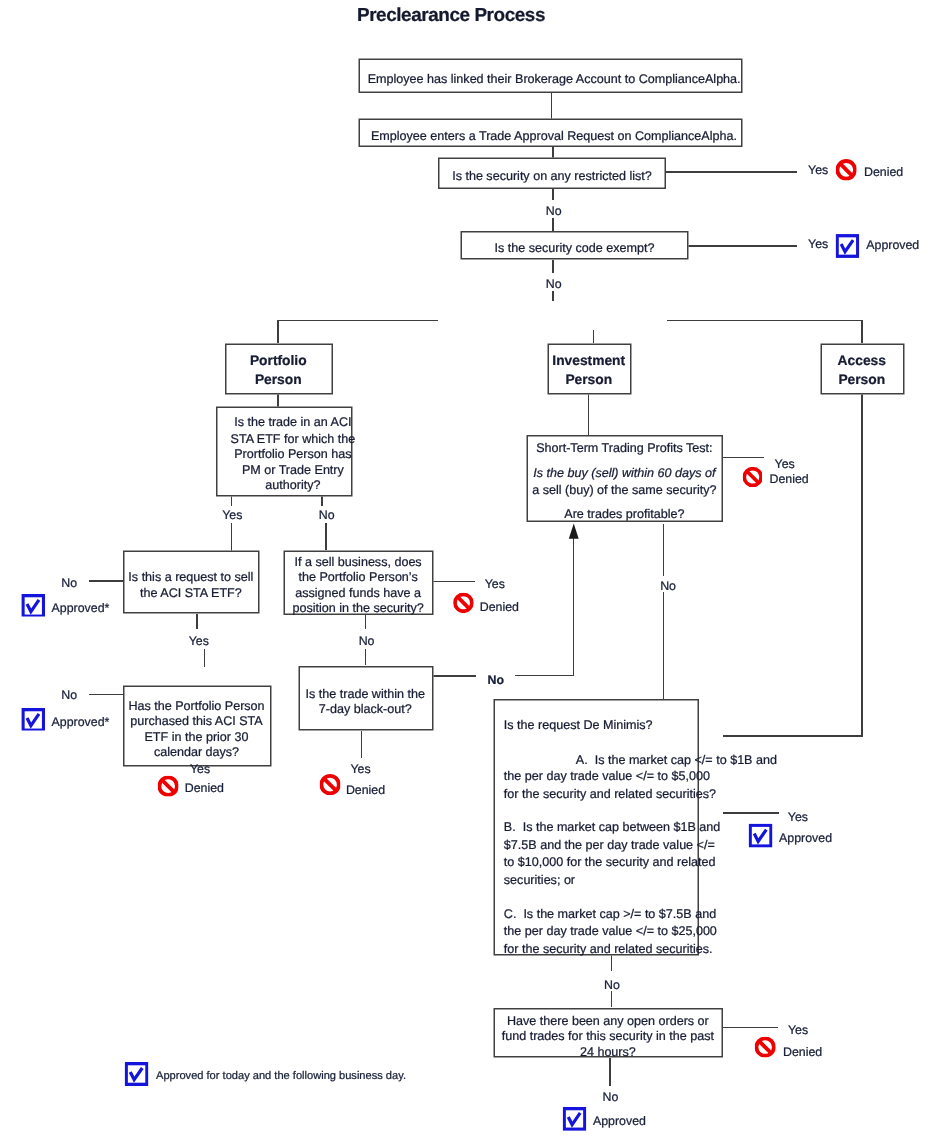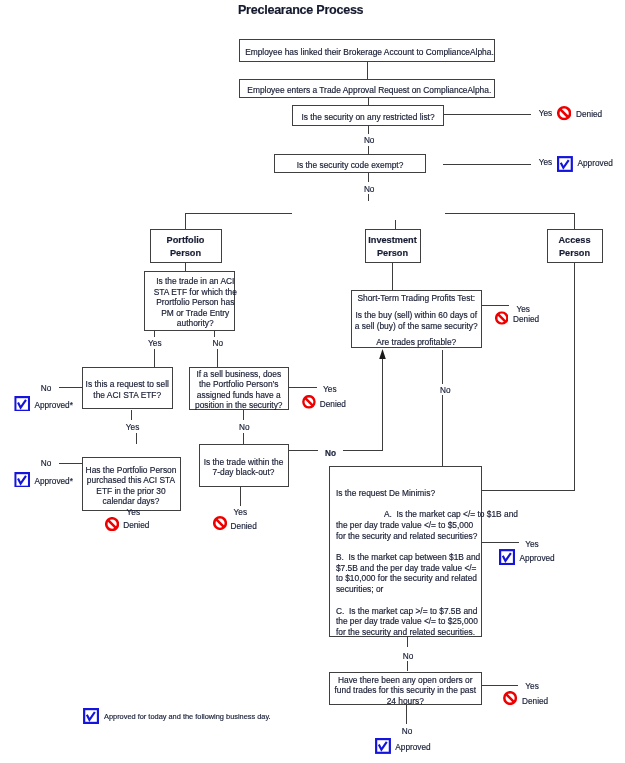--- a/index.html
+++ b/index.html
@@ -104,21 +104,21 @@
 </div>
 
 <div class="node" style="left:239px;top:79px;width:255.6px;height:18.5px;padding-left:5px;">
   <span class="ln">Employee enters a Trade Approval Request on ComplianceAlpha.</span>
 </div>
 
 <div class="node" style="left:292px;top:105px;width:152px;height:20.5px;">
   <span class="ln">Is the security on any restricted list?</span>
 </div>
 
-<div class="node" style="left:274px;top:154px;width:152px;height:18.5px;">
+<div class="node" style="left:307px;top:154px;width:152px;height:18.5px;">
   <span class="ln">Is the security code exempt?</span>
 </div>
 
 
 <div class="node role" style="left:149.5px;top:228.5px;width:72px;height:34px;">
   <span class="ln">Portfolio</span>
   <span class="ln">Person</span>
 </div>
 
 <div class="node role" style="left:364.5px;top:228.5px;width:56px;height:34px;">
@@ -134,21 +134,21 @@
 <div class="node" style="left:144px;top:271px;width:90.5px;height:59.5px;padding-left:12px;">
   <span class="ln">Is the trade in an ACI</span>
   <span class="ln">STA ETF for which the</span>
   <span class="ln">Prortfolio Person has</span>
   <span class="ln">PM or Trade Entry</span>
   <span class="ln">authority?</span>
 </div>
 
 <div class="node" style="left:350.5px;top:290.3px;width:131.5px;height:58px;justify-content:flex-start;padding-top:0.3px;">
   <span class="ln">Short-Term Trading Profits Test:</span>
-  <span class="ln" style="margin-top:6.3px;">Is the buy (sell) within 60 days of</span>
+  <span class="ln" style="margin-top:6.3px;font-style:italic;">Is the buy (sell) within 60 days of</span>
   <span class="ln">a sell (buy) of the same security?</span>
   <span class="ln" style="margin-top:5.9px;">Are trades profitable?</span>
 </div>
 
 <div class="node" style="left:82px;top:367px;width:90.5px;height:42.4px;">
   <span class="ln">Is this a request to sell</span>
   <span class="ln">the ACI STA ETF?</span>
 </div>
 
 <div class="node" style="left:189px;top:366.5px;width:99.5px;height:43px;">
@@ -163,21 +163,21 @@
   <span class="ln">purchased this ACI STA</span>
   <span class="ln">ETF in the prior 30</span>
   <span class="ln">calendar days?</span>
 </div>
 
 <div class="node" style="left:198.5px;top:443.5px;width:90px;height:43.5px;">
   <span class="ln">Is the trade within the</span>
   <span class="ln">7-day black-out?</span>
 </div>
 
-<div class="node" style="left:329px;top:466px;width:153px;height:170.5px;justify-content:flex-end;align-items:flex-start;padding:9.1px 0 0 5.9px;text-align:left;line-height:10.55px;">
+<div class="node" style="left:329px;top:466px;width:137px;height:170.5px;justify-content:space-between;align-items:flex-start;padding:9.1px 0 0 5.9px;text-align:left;line-height:10.55px;">
   <span class="ln">Is the request De Minimis?</span>
   <span class="ln" style="margin-top:11.2px;margin-left:48px;">A.  Is the market cap &lt;/= to $1B and</span>
   <span class="ln">the per day trade value &lt;/= to $5,000</span>
   <span class="ln">for the security and related securities?</span>
   <span class="ln" style="margin-top:11.2px;">B.  Is the market cap between $1B and</span>
   <span class="ln">$7.5B and the per day trade value &lt;/=</span>
   <span class="ln">to $10,000 for the security and related</span>
   <span class="ln">securities; or</span>
   <span class="ln" style="margin-top:11.2px;">C.  Is the market cap &gt;/= to $7.5B and</span>
   <span class="ln">the per day trade value &lt;/= to $25,000</span>

